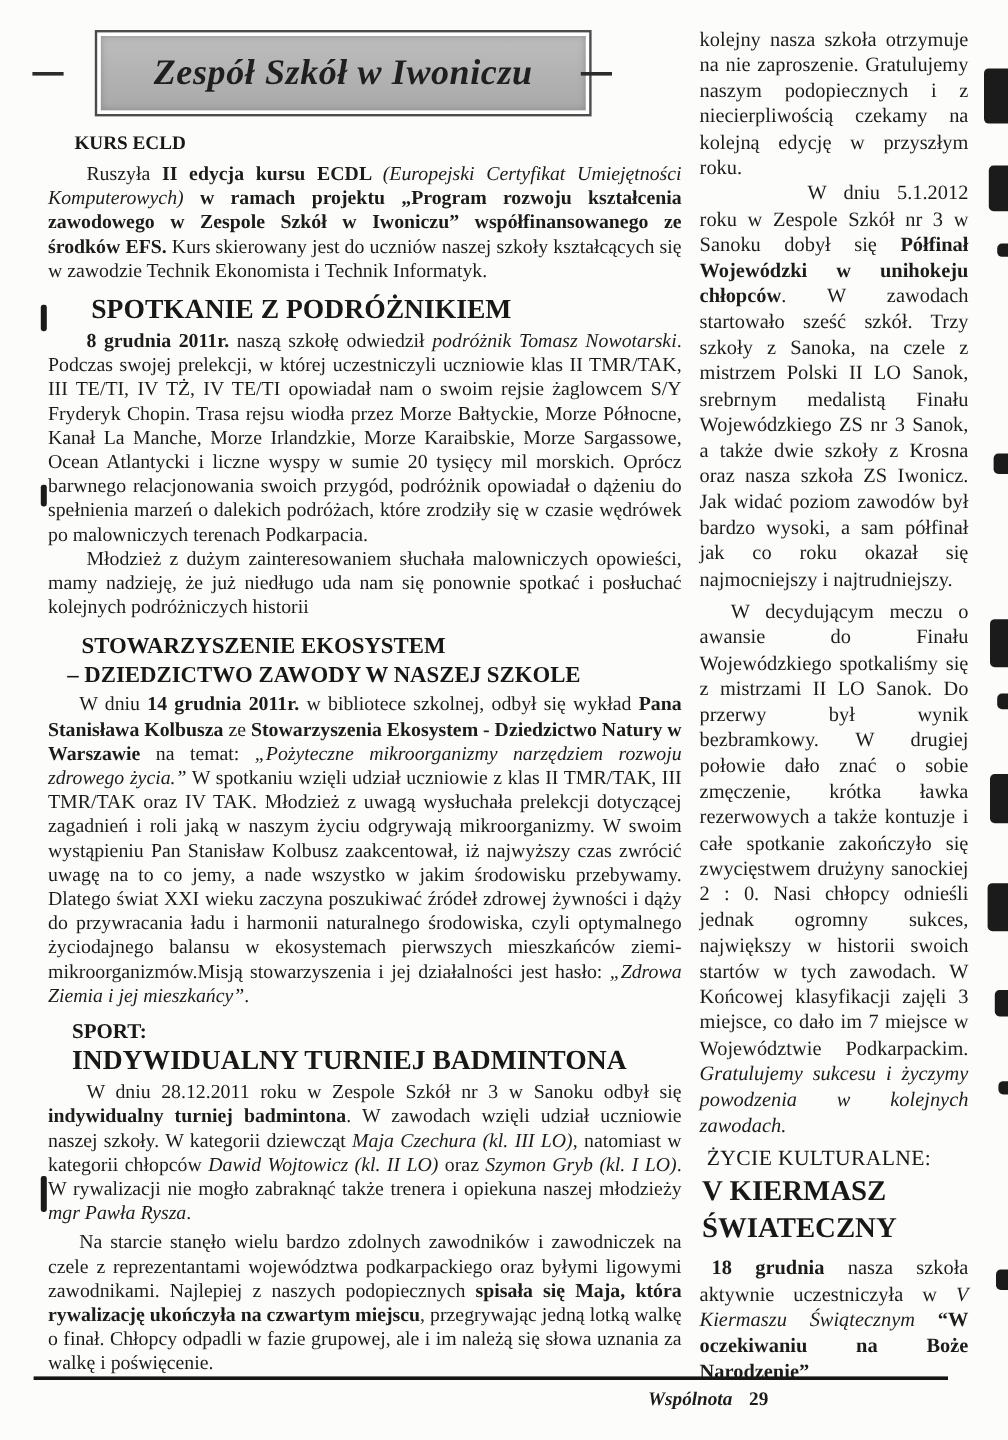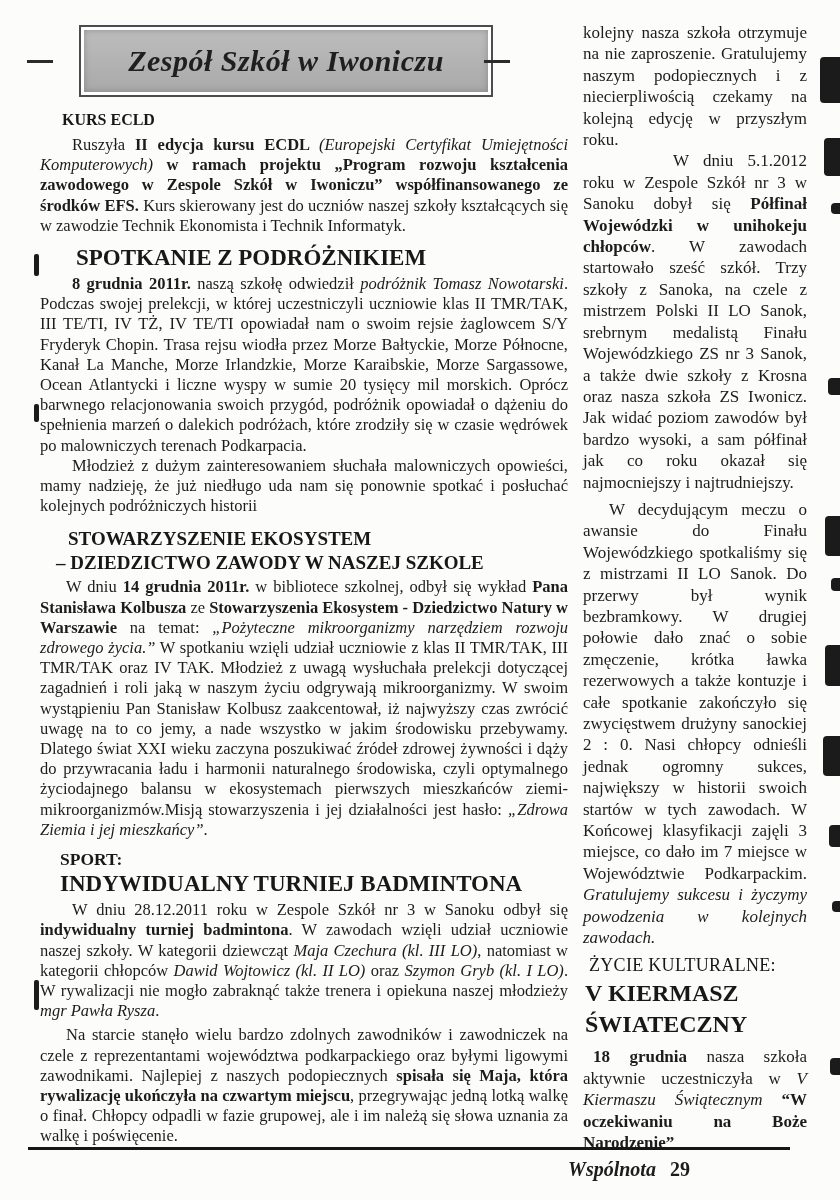--- a/index.html
+++ b/index.html
@@ -50,21 +50,21 @@
 
   .ind-32{text-indent:32px;}
   .ind-26{text-indent:26px;}
   .ind-90{text-indent:90px;}
   .ind-10{text-indent:10px;}
   .mt-4{margin-top:4px!important;}
   .mt-6{margin-top:6px!important;}
 
   
   .footer-rule{position:absolute;left:28px;top:1147px;width:762px;height:3px;background:#161616;}
-  .footer{position:absolute;left:540px;top:1158px;width:240px;text-align:center;padding-right:62px;box-sizing:border-box;font-size:20px;white-space:nowrap;}
+  .footer{position:absolute;left:540px;top:1158px;width:240px;text-align:left;padding-right:62px;box-sizing:border-box;font-size:16px;white-space:nowrap;}
   .journal-name{font-style:italic;font-weight:bold;margin-right:14px;}
   .page-number{font-weight:bold;}
 
   
   .mark-r{position:absolute;right:0;background:#1b1b1b;border-radius:4px 0 0 4px;}
   .mark-l{position:absolute;left:34px;width:5px;background:#1b1b1b;border-radius:2px;}
 </style>
 </head>
 <body>
 

